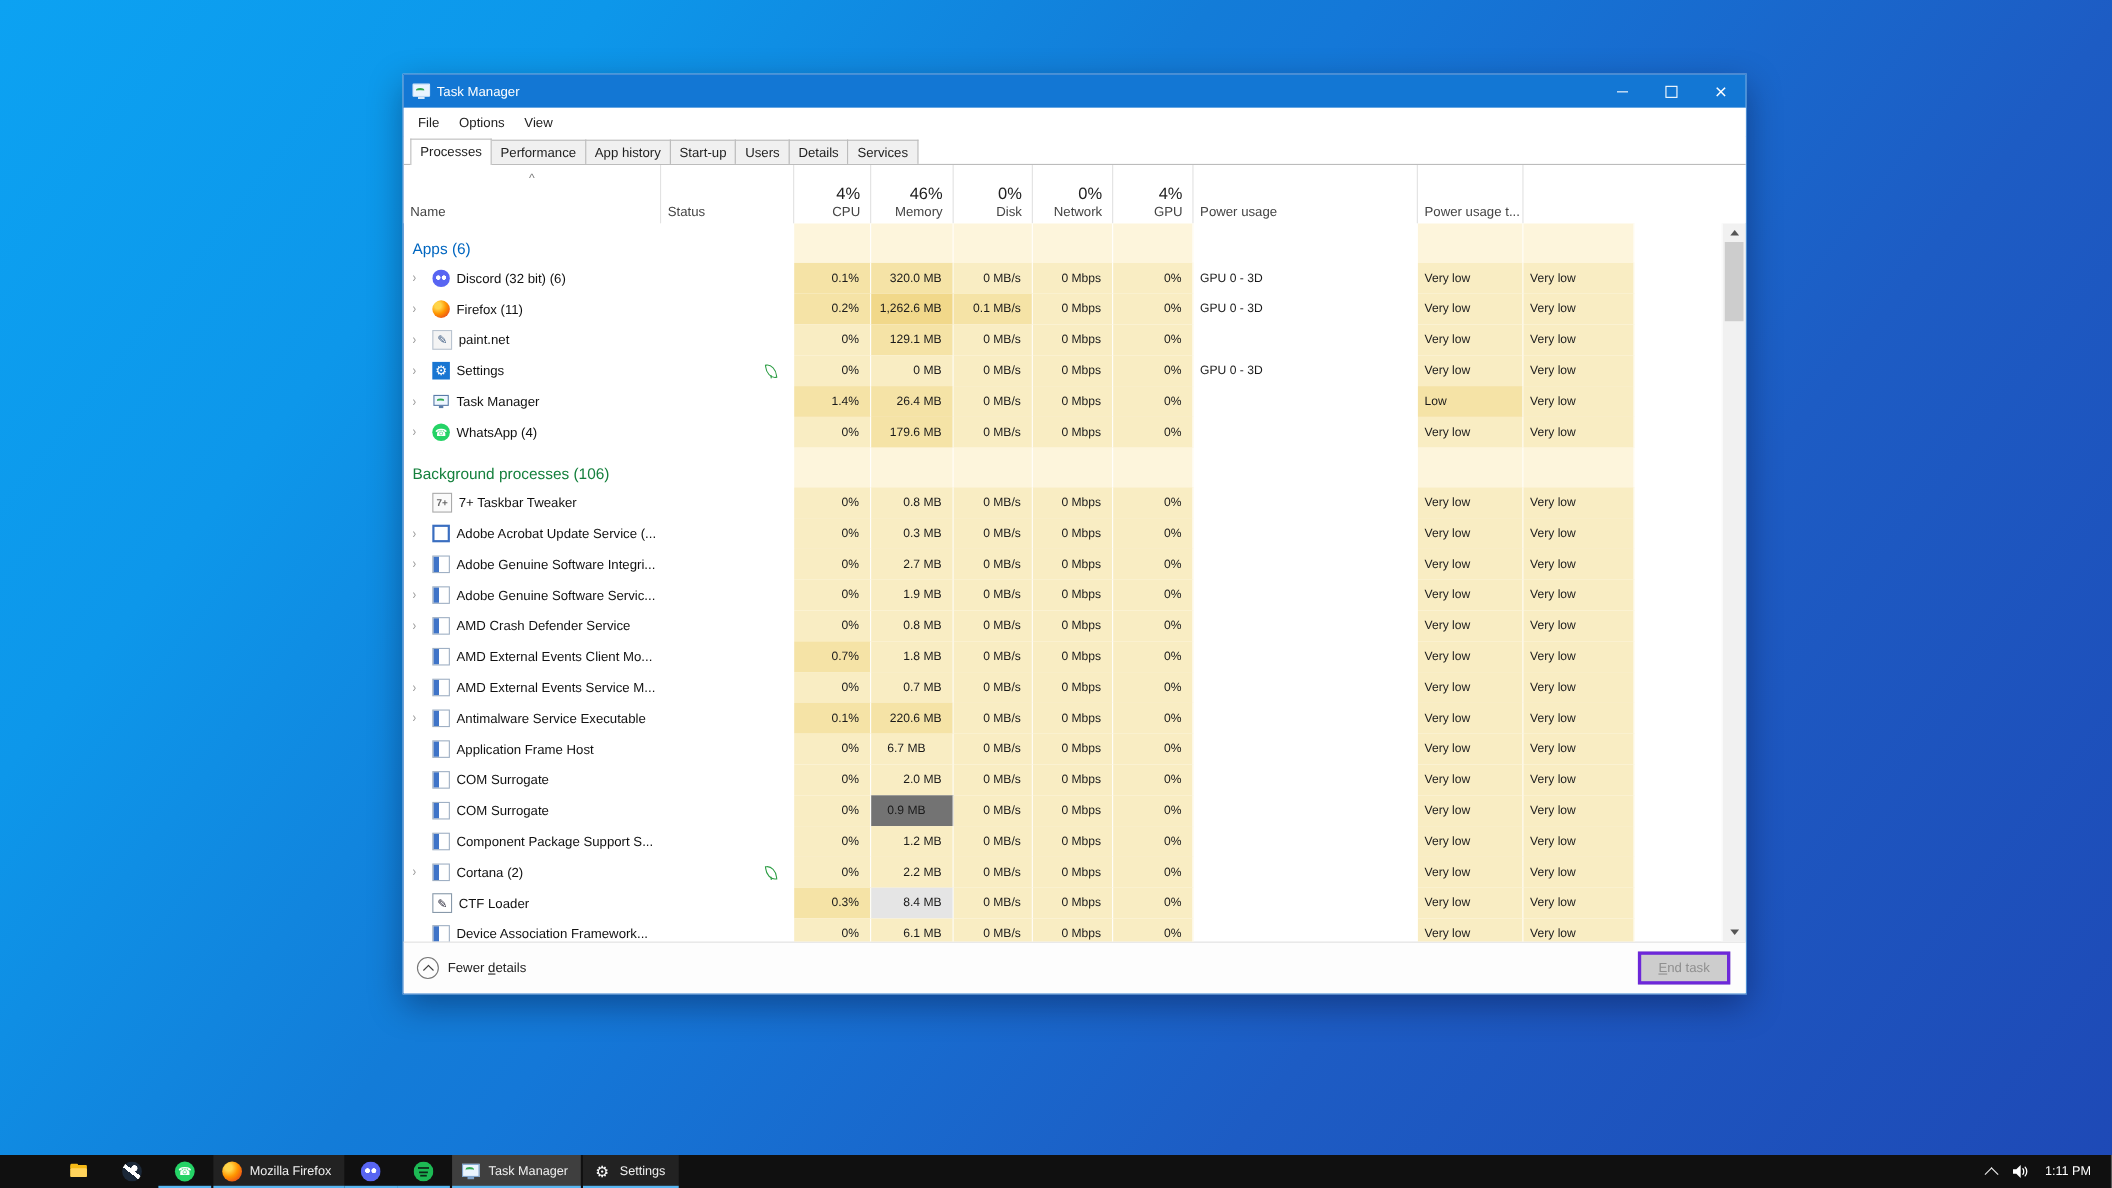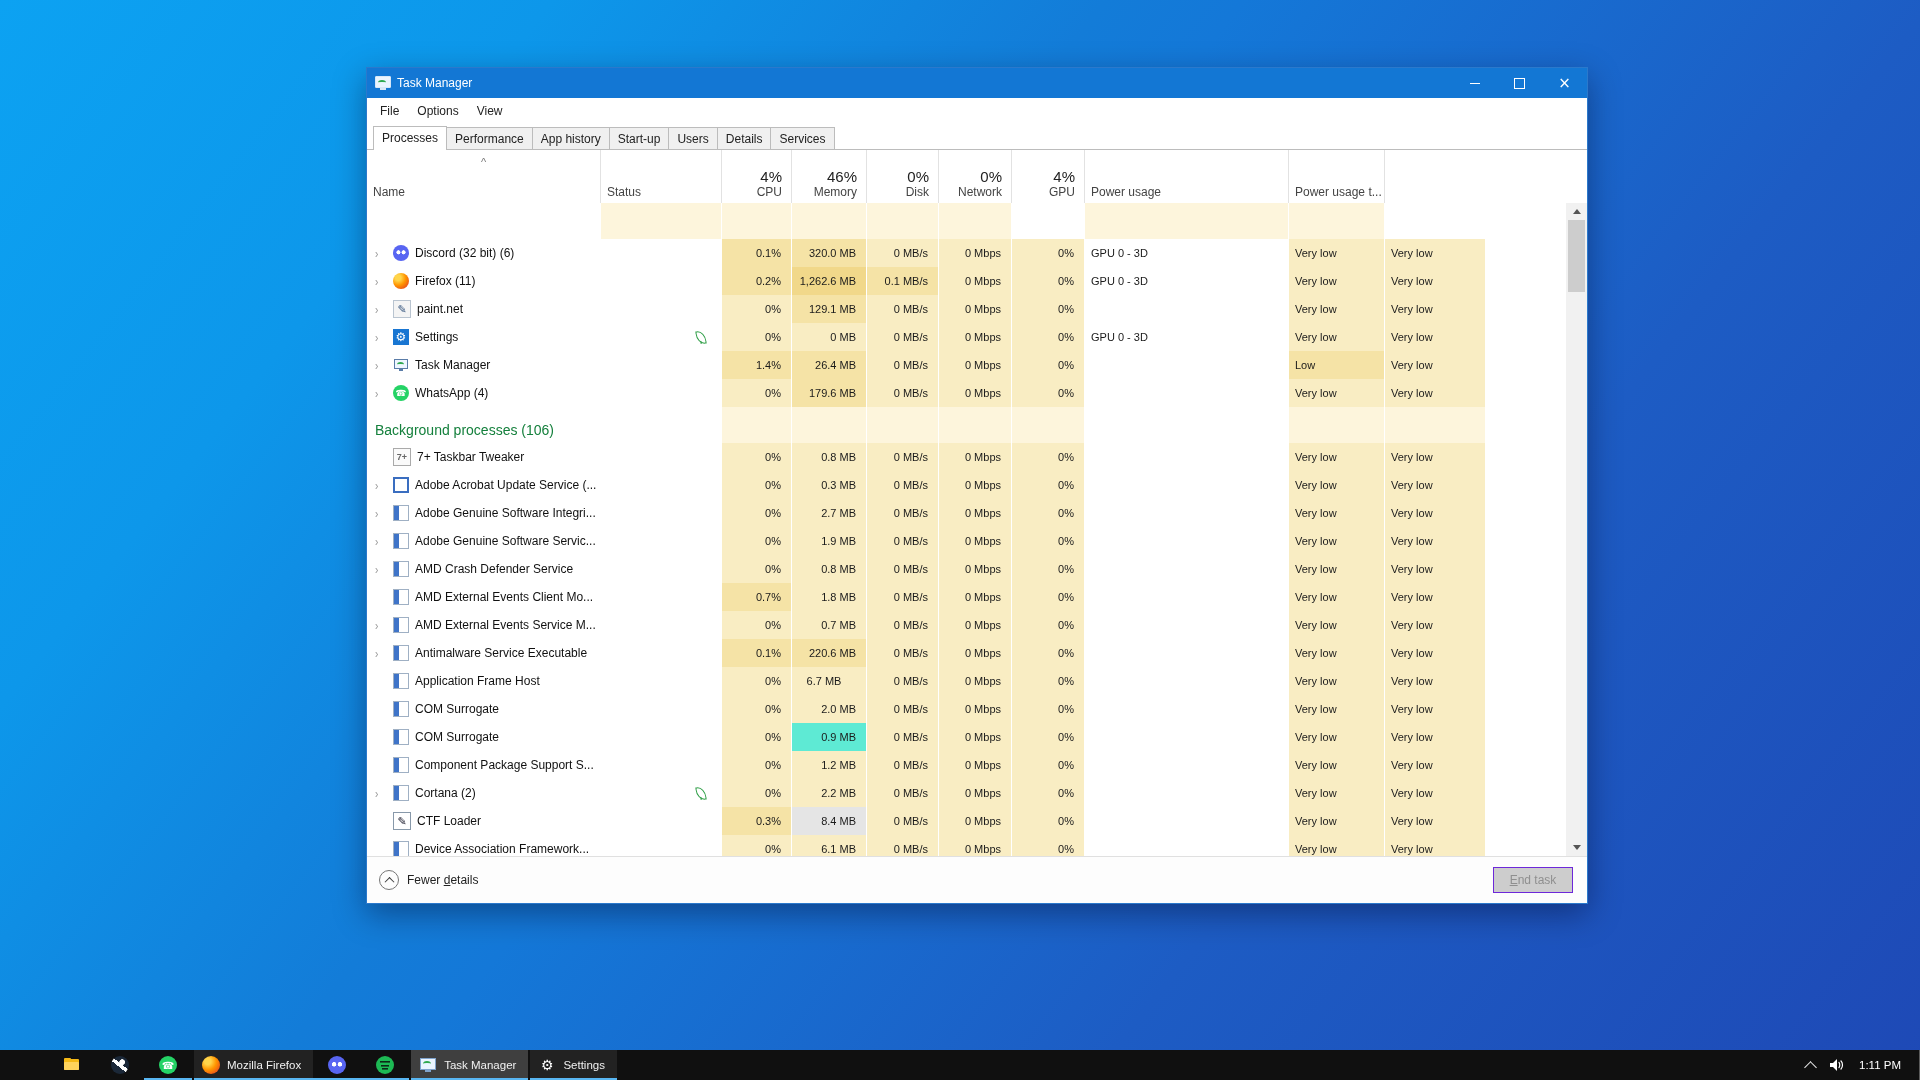--- a/index.html
+++ b/index.html
@@ -76,21 +76,21 @@
   .sbtn.up{top:0;}.sbtn.down{bottom:0;}
   .tri-up{width:0;height:0;border-left:4px solid transparent;border-right:4px solid transparent;border-bottom:5px solid #555;}
   .tri-down{width:0;height:0;border-left:4px solid transparent;border-right:4px solid transparent;border-top:5px solid #555;}
   .sthumb{position:absolute;left:2px;top:17px;width:17px;height:72px;background:#cdcdcd;}
   
   .footer{flex:1;border-top:1px solid #e0e0e0;display:flex;align-items:center;background:#fdfdfd;padding:0 14px 0 12px;}
   .fd{display:flex;align-items:center;}
   .fd-circle{width:18px;height:18px;border-radius:50%;border:1px solid #767676;display:flex;align-items:center;justify-content:center;margin-right:8px;}
   .fd-chev{width:6px;height:6px;border-left:1.6px solid #3c3c3c;border-top:1.6px solid #3c3c3c;transform:rotate(45deg) translate(1px,1px);}
   .fd-text{font-size:12px;color:#222;}
-  .endtask{margin-left:auto;width:78px;height:24px;background:#cdcdcd;border:1px solid #6d28d9;
+  .endtask{margin-left:auto;width:78px;height:24px;background:#cdcdcd;border:3px solid #6d28d9;
     color:#8f8f8f;font-size:12px;display:flex;align-items:center;justify-content:center;}
   .ukey{text-decoration:underline;}
   
   .taskbar{position:absolute;left:0;bottom:0;width:1920px;height:30px;background:#101010;display:flex;align-items:stretch;}
   .tb-btn{position:relative;display:flex;align-items:center;justify-content:center;flex:none;}
   .tb-iconbtn{width:48px;}
   .tb-appbtn{padding:0 12px 0 8px;background:rgba(255,255,255,.08);margin-left:2px;}
   .tb-appbtn.active{background:rgba(255,255,255,.20);}
   .tb-label{color:#f0f0f0;font-size:11.5px;margin-left:7px;white-space:nowrap;}
   .tb-underline{position:absolute;left:0;right:0;bottom:0;height:2px;background:#58b6f2;}
@@ -191,20 +191,23 @@
       </div>
       <div class="hcol h-left">
         <div class="hlabel">Power usage t...</div>
       </div>
       <div class="hcol"></div>
     </div>
 
   <div class="rows">
     <div class="rowarea">
         <div class="prow section grid">
+          <div class="cell c-name">
+            <div class="section-label" style="color: rgb(0, 102, 192);">Apps (6)</div>
+          </div>
           <div class="cell"></div>
           <div class="cell heat c-num" style="background: rgb(253, 245, 220);"></div>
           <div class="cell heat c-num" style="background: rgb(253, 245, 220);"></div>
           <div class="cell heat c-num" style="background: rgb(253, 245, 220);"></div>
           <div class="cell heat c-num" style="background: rgb(253, 245, 220);"></div>
           <div class="cell heat c-num" style="background: rgb(253, 245, 220);"></div>
           <div class="cell c-eng"></div>
           <div class="cell heat c-pow" style="background: rgb(253, 245, 220);"></div>
           <div class="cell heat c-pow" style="background: rgb(253, 245, 220);"></div>
           <div class="cell"></div>
@@ -735,21 +738,21 @@
         <div class="prow data grid">
           <div class="cell c-name">
             <div class="chev"></div>
             <div class="ic ic-winsvc"></div>
             <div class="rowlabel">COM Surrogate</div>
           </div>
           <div class="cell c-status"></div>
           <div class="cell heat c-num" style="background: rgb(249, 237, 195);">
             <span>0%</span>
           </div>
-          <div class="cell heat c-num" style="background: #5eead4;">
+          <div class="cell heat c-num" style="background: #737373; justify-content: center;">
             <span>0.9 MB</span>
           </div>
           <div class="cell heat c-num" style="background: rgb(249, 237, 195);">
             <span>0 MB/s</span>
           </div>
           <div class="cell heat c-num" style="background: rgb(249, 237, 195);">
             <span>0 Mbps</span>
           </div>
           <div class="cell heat c-num" style="background: rgb(249, 237, 195);">
             <span>0%</span>

